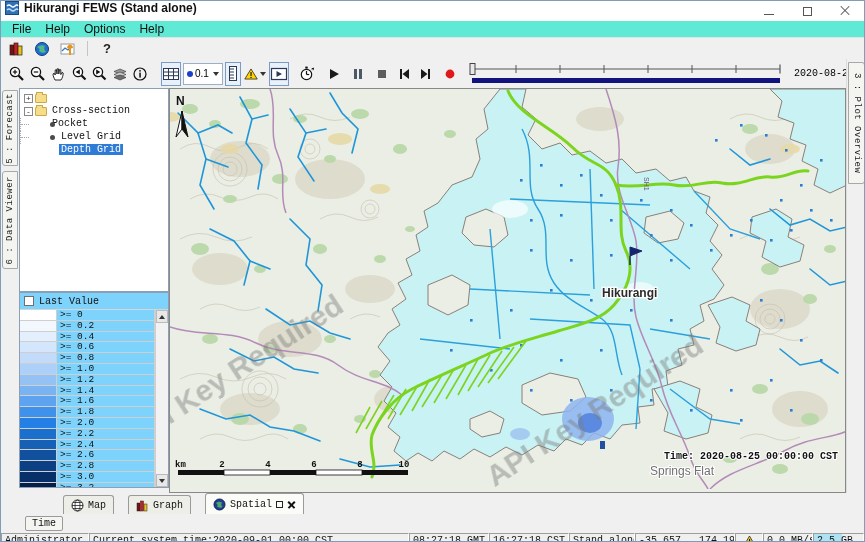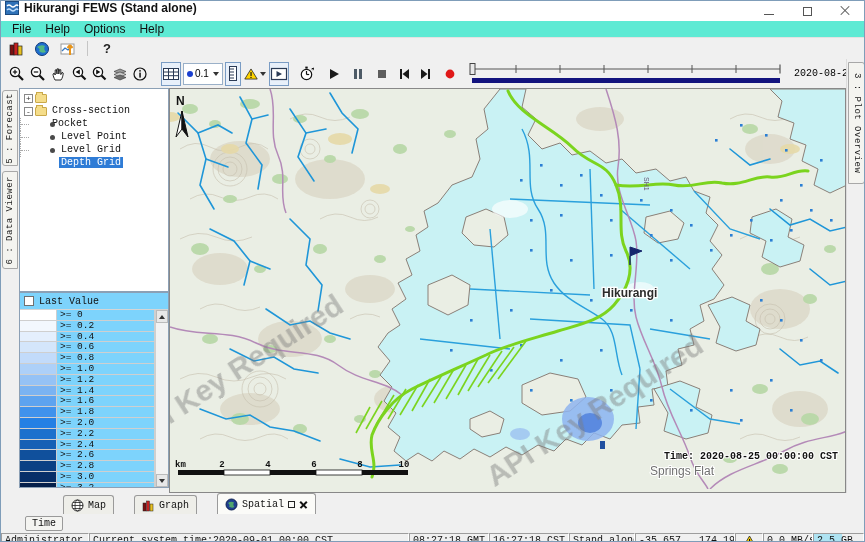--- a/index.html
+++ b/index.html
@@ -80,21 +80,21 @@
 
   
   .map-area { flex:1 1 auto; border:1px solid #888; background:#eaeee4; overflow:hidden; position:relative; }
 
   
   .vstrip-right { width:20px; background:#f0f0f0; display:flex; flex-direction:column; align-items:center; padding-top:3px; flex:0 0 auto; border-left:1px solid #dcdcdc;}
   .vtab-r { width:17px; height:122px; border:1px solid #a8a8a8; border-radius:0 3px 3px 0; background:#f4f4f0; display:flex; align-items:center; justify-content:center;}
   .vtab-r span { writing-mode:vertical-rl; font-size:9px; color:#222; letter-spacing:0.5px;}
 
   
-  .tabbar { height:21px; display:flex; align-items:flex-end; padding-left:62px; gap:20px; background:#f0f0f0; flex:0 0 auto;}
+  .tabbar { height:21px; display:flex; align-items:flex-end; padding-left:62px; gap:14px; background:#f0f0f0; flex:0 0 auto;}
   .btab { height:19px; border:1px solid #9a9a9a; border-bottom:none; border-radius:3px 3px 0 0; background:#ececе8;
           display:flex; align-items:center; padding:0 7px; gap:4px; font-size:10px; color:#111; background:#eeeee9;}
   .btab.active { background:#fbfbf8; height:21px; }
   .mini-sq { width:7px; height:7px; border:1px solid #222; }
   .mini-x { position:relative; width:9px; height:9px; }
   .mini-x:before,.mini-x:after{content:"";position:absolute;left:0;top:4px;width:9px;height:1.6px;background:#111;}
   .mini-x:before{transform:rotate(45deg);} .mini-x:after{transform:rotate(-45deg);}
 
   .logsrow { height:19px; background:#f0f0f0; display:flex; align-items:center; padding-left:24px; flex:0 0 auto;}
   .logs-btn { border:1px solid #9a9a9a; background:#f4f4f1; border-radius:2px; font-size:10px; padding:1px 6px; color:#111;}
@@ -333,25 +333,20 @@
         <div class="tree-panel mono">
           <div class="tree-row">
             <div class="expander">+</div>
             <div class="folder"></div>
             <span class="lbl">Cross-section</span>
           </div>
           <div class="tree-row">
             <div class="expander">-</div>
             <div class="folder"></div>
             <span class="lbl">Pocket</span>
-          </div>
-          <div class="tree-row">
-            <div class="tree-indent2"></div>
-            <div class="bullet"></div>
-            <span class="lbl">Level Point</span>
           </div>
           <div class="tree-row">
             <div class="tree-indent2"></div>
             <div class="bullet"></div>
             <span class="lbl">Level Grid</span>
           </div>
           <div class="tree-row selected">
             <div class="tree-indent2"></div>
             <div class="bullet"></div>
             <span class="lbl">Depth Grid</span>

